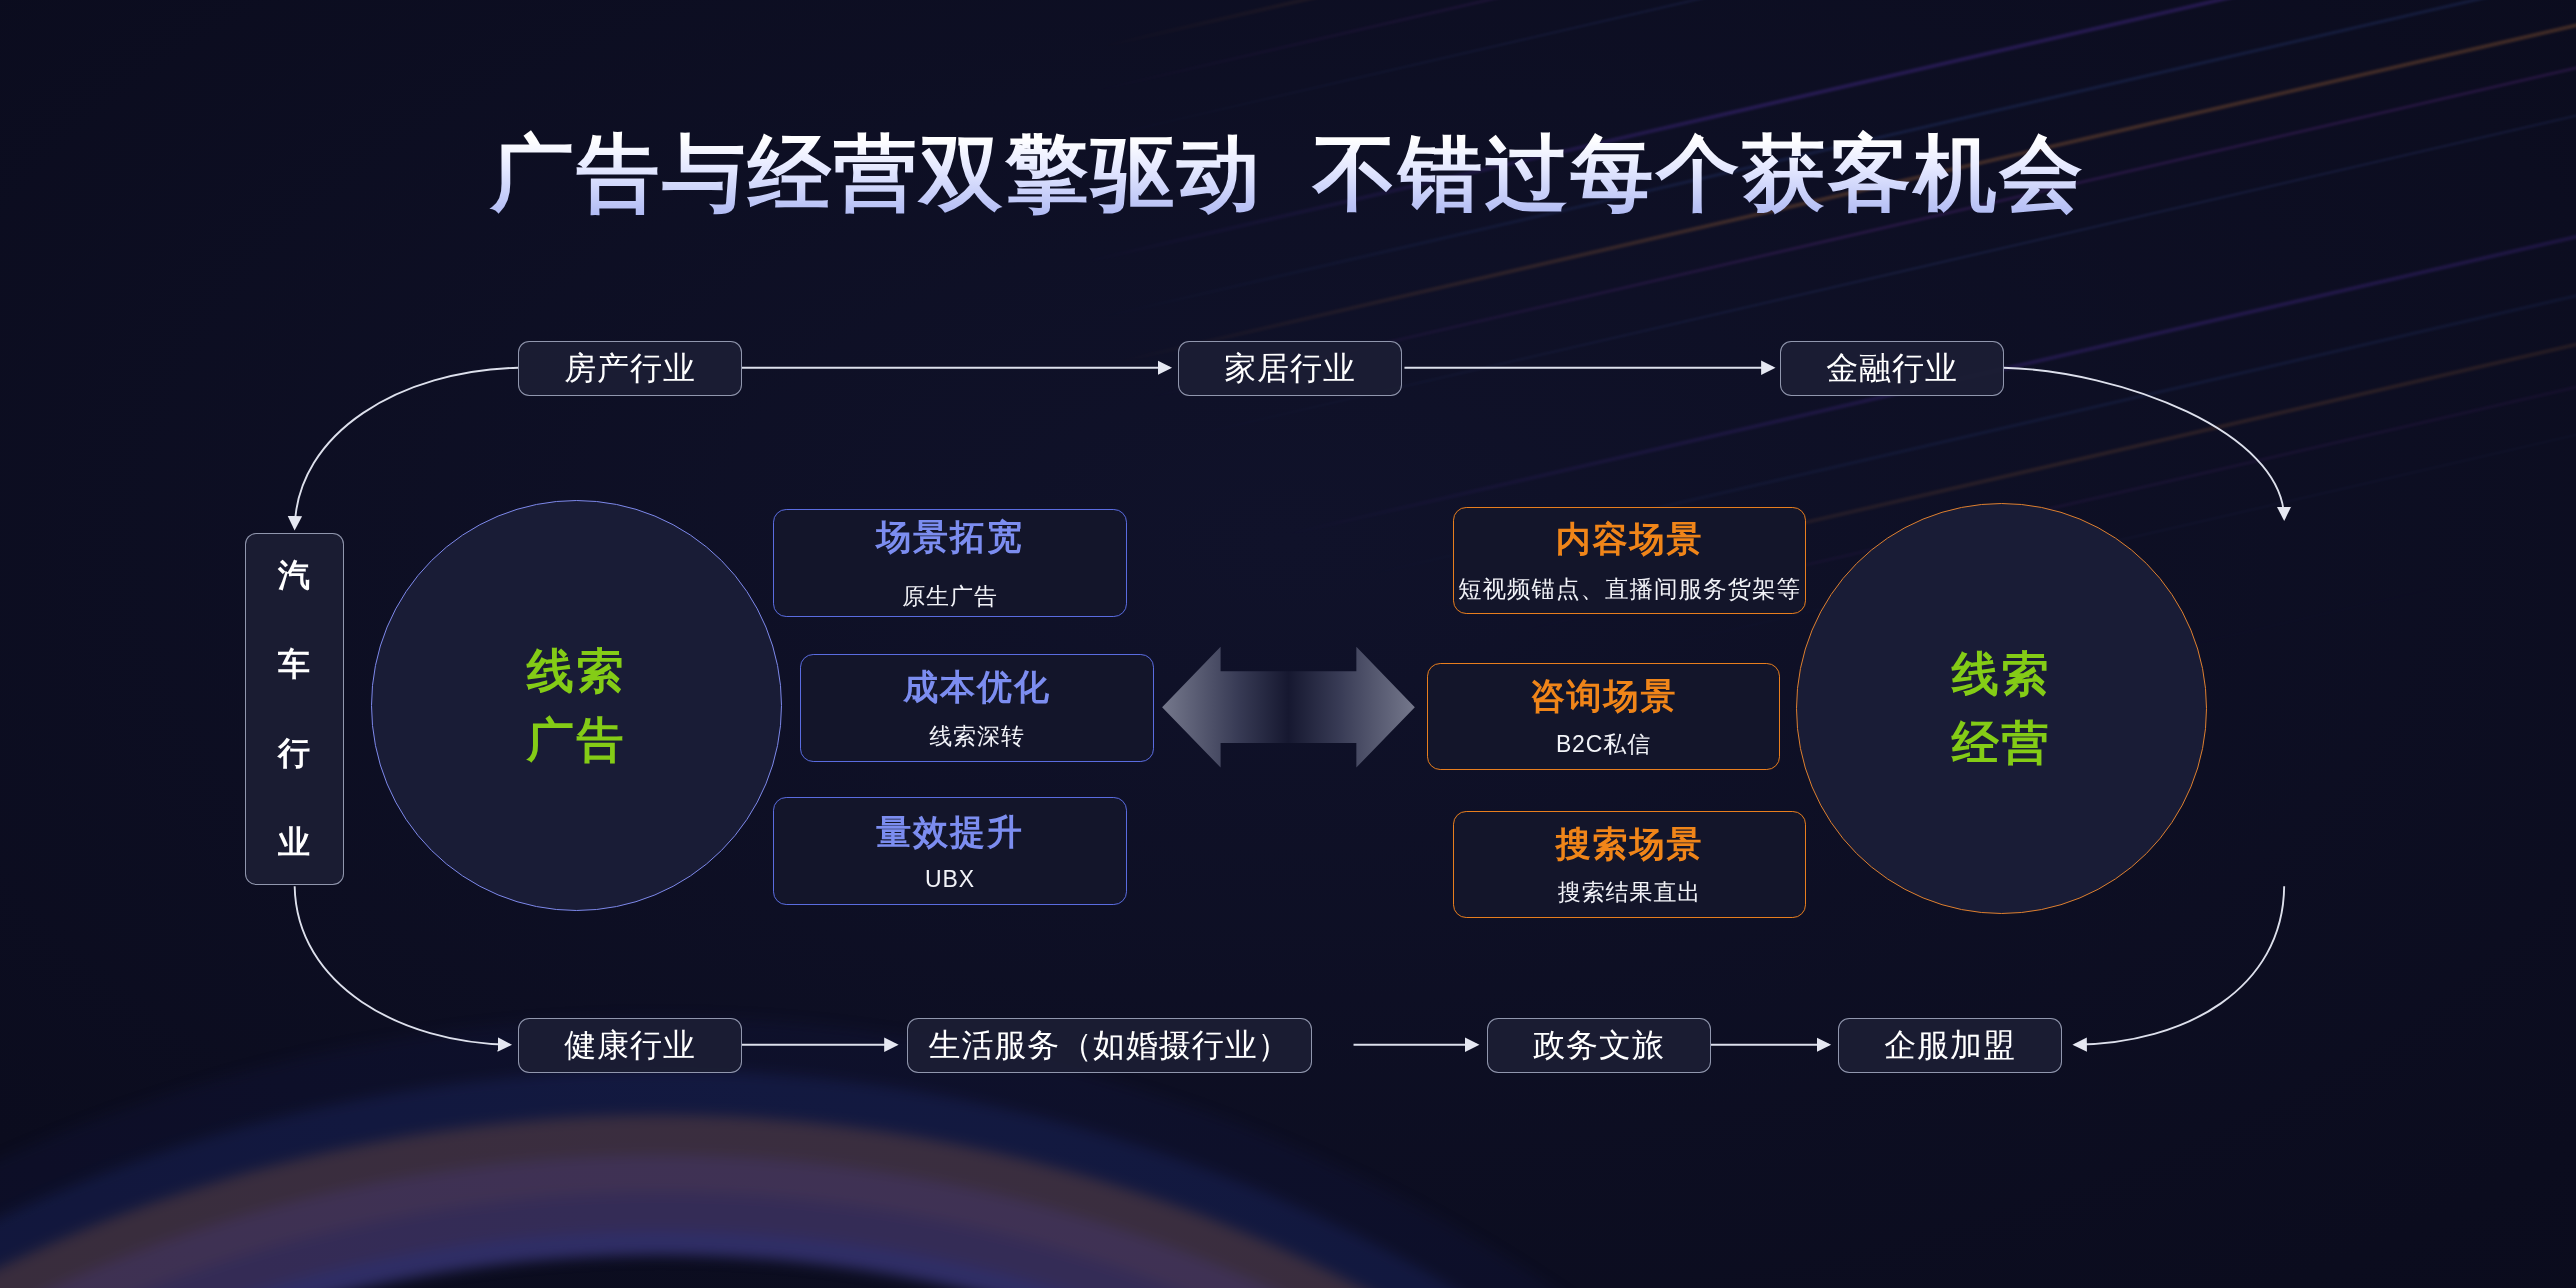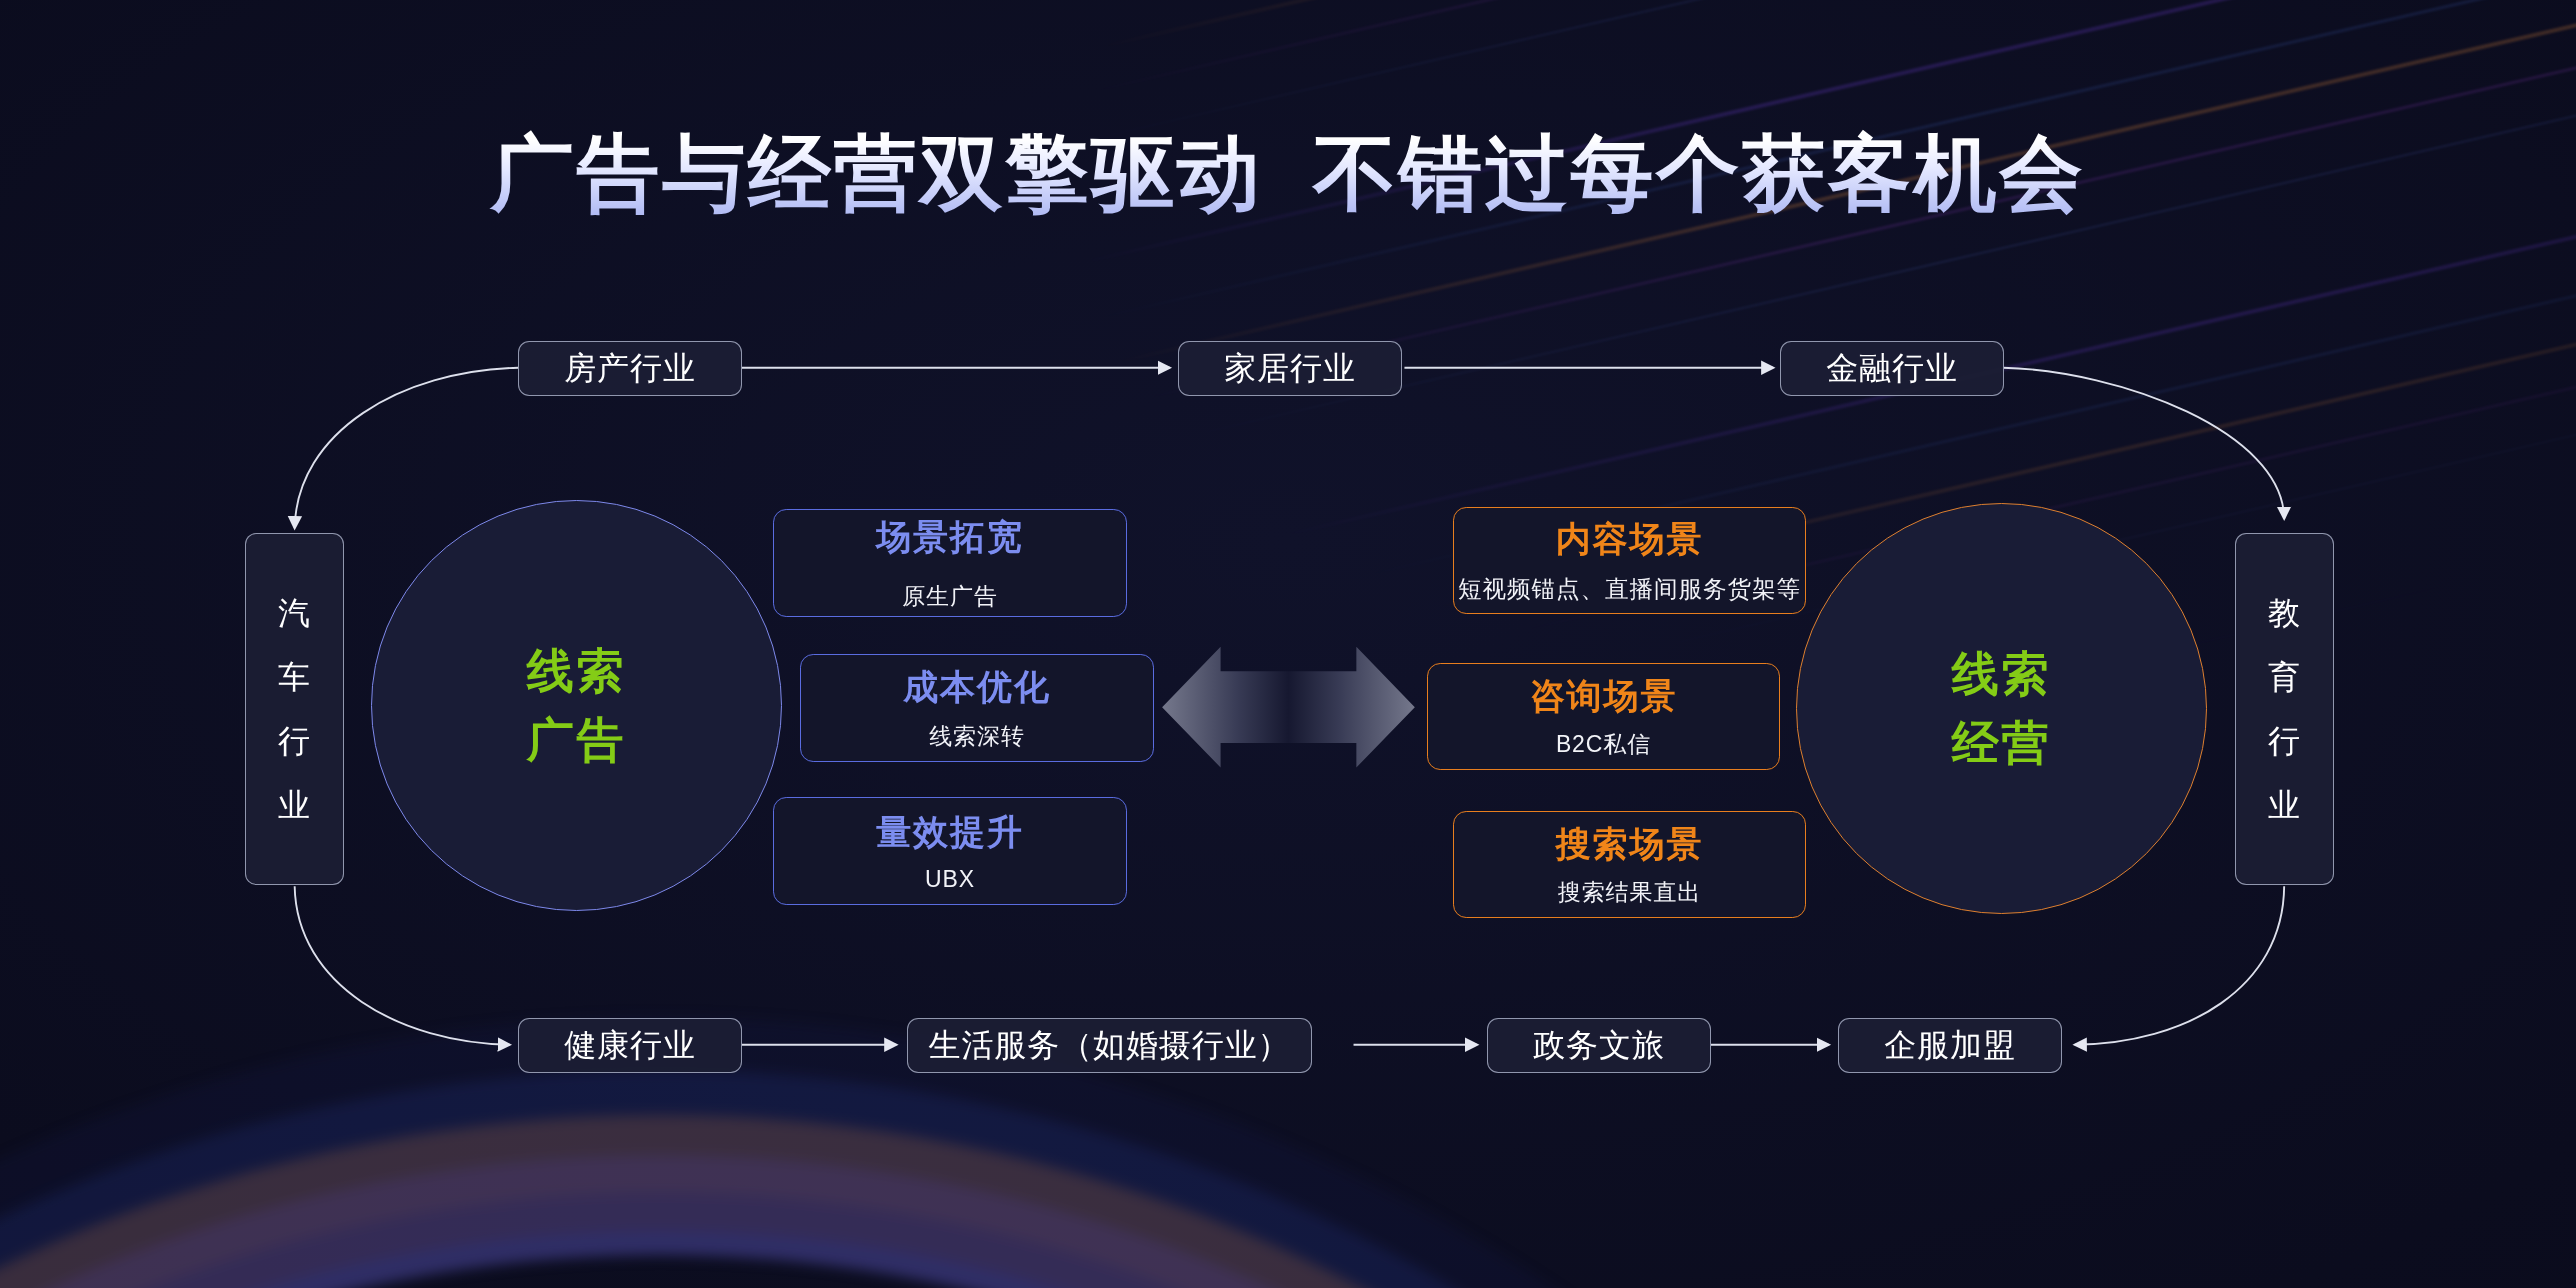--- a/index.html
+++ b/index.html
@@ -45,21 +45,21 @@
   
   .pill{
     position:absolute;box-sizing:border-box;height:55px;
     background:rgba(27,30,52,.95);
     border:1.4px solid rgba(186,192,216,.75);
     border-radius:11.3px;color:#ffffff;font-size:32px;
     display:flex;align-items:center;justify-content:center;
     letter-spacing:0.9px;
   }
   .vpill{height:352px;width:99px;}
-  .vtext{width:36px;word-break:break-all;line-height:64px;text-align:center;font-size:32px;}
+  .vtext{width:36px;word-break:break-all;line-height:89px;text-align:center;font-size:32px;font-weight:bold;}
   
   .big-circle{
     position:absolute;border-radius:50%;box-sizing:border-box;
     display:flex;align-items:center;justify-content:center;text-align:center;
     background:#191c36;
   }
   .big-circle.blue{border:1.9px solid #7d88ea;}
   .big-circle.orange{border:1.9px solid #de7f2e;}
   .circle-label{font-size:47px;font-weight:800;color:#84cc16;line-height:1.45;letter-spacing:2.8px;}
   .circle-label span{display:block;}
@@ -114,23 +114,20 @@
 
   <div class="title">广告与经营双擎驱动 不错过每个获客机会</div>
 
   <div class="pill" style="left:518px;top:341px;width:224px;">房产行业</div>
   <div class="pill" style="left:1178px;top:341px;width:224px;">家居行业</div>
   <div class="pill" style="left:1780px;top:341px;width:224px;">金融行业</div>
 
   <div class="pill vpill" style="left:245px;top:533px;">
     <span class="vtext">汽车行业</span>
   </div>
-  <div class="pill vpill" style="left:2235px;top:533px;">
-    <span class="vtext">教育行业</span>
-  </div>
 
   <div class="pill" style="left:518px;top:1018px;width:224px;">健康行业</div>
   <div class="pill" style="left:907px;top:1018px;width:405px;">生活服务（如婚摄行业）</div>
   <div class="pill" style="left:1487px;top:1018px;width:224px;">政务文旅</div>
   <div class="pill" style="left:1838px;top:1018px;width:224px;">企服加盟</div>
 
   <div class="big-circle blue" style="left:371px;top:500px;width:411px;height:411px;">
     <div class="circle-label">
       <span>线索</span>
       <span>广告</span>

